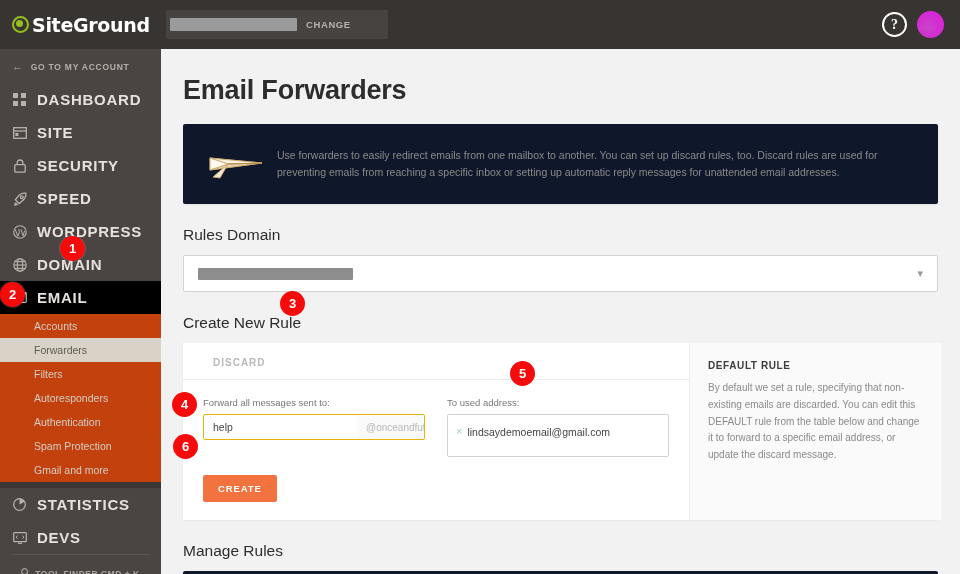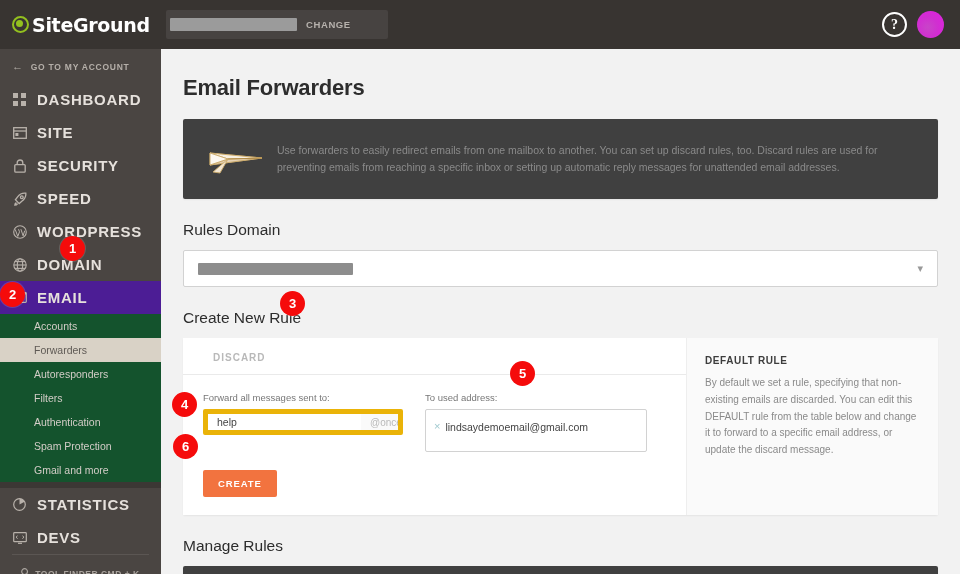--- a/index.html
+++ b/index.html
@@ -69,53 +69,53 @@
   .arrow-left { font-size: 11px; line-height: 1; color: #b5afa9; }
   .sb-divider { height: 1px; background: #5b5653; margin: 0 12px; }
 
   .nav-item {
     display: flex; align-items: center; gap: 10px;
     padding: 8px 12px; cursor: pointer; position: relative;
   }
   .nav-item .nav-label {
     font-size: 15px; font-weight: bold; letter-spacing: 0.75px; color: #e6e1dc;
   }
-  .nav-item.expanded { background: #4c1d95; align-items: center; }
+  .nav-item.expanded { background: #000000; align-items: center; }
   .nav-icon {
     width: 15px; height: 15px; flex: 0 0 15px;
     display: flex; align-items: center; justify-content: center;
     color: #b9b2ab;
   }
   .nav-icon svg { display: block; }
 
   .sub-item {
     padding: 6px 12px 6px 34px; font-size: 10.5px; color: #d3cdc7;
-    cursor: pointer; background: #14532d; position: relative;
+    cursor: pointer; background: #c2410c; position: relative;
   }
   .sub-item.active { background: #d9d2c6; color: #5f5a55; }
   .sub-list { background: #3b3734; padding-bottom: 6px; }
 
   .tool-finder {
     margin-top: auto; padding: 13px 0 16px;
     display: flex; align-items: center; justify-content: center; gap: 5px;
     font-size: 8.5px; font-weight: bold; letter-spacing: 0.5px; color: #aaa49e;
     cursor: pointer; border-top: 1px solid #5b5653; margin-left: 12px; margin-right: 12px;
   }
 
   
   .main {
     flex: 1; background: #f2f2f2; overflow: hidden;
     padding: 26px 22px 0 22px; position: relative;
   }
   .page-title {
-    font-size: 22px; font-weight: bold; color: #2d2d2d; margin-bottom: 18px;
+    font-size: 27px; font-weight: bold; color: #2d2d2d; margin-bottom: 18px;
     letter-spacing: -0.2px;
   }
   .card {
-    background: #404040; border-radius: 2px; box-shadow: 0 1px 2px rgba(0,0,0,0.06);
+    background: #0f172a; border-radius: 2px; box-shadow: 0 1px 2px rgba(0,0,0,0.06);
   }
   .info-banner {
     display: flex; align-items: center; gap: 10px; padding: 20px 22px; min-height: 74px;
   }
   .plane-icon { width: 62px; flex: 0 0 62px; display: flex; justify-content: center; }
   .info-text { font-size: 10.5px; color: #8a8a8a; line-height: 1.62; max-width: 680px; }
 
   .section-title {
     font-size: 15.5px; color: #2d2d2d; margin: 22px 0 11px;
     display: flex; align-items: center; gap: 10px;
@@ -137,22 +137,22 @@
     color: #b9b9b9; cursor: pointer; position: relative;
   }
   .tab.active { color: #555; }
   .tab.active:after {
     content: ""; position: absolute; left: 0; right: 0; bottom: -1px;
     height: 3px; background: #9fc9cf;
   }
   .fields { display: flex; gap: 22px; padding: 17px 20px 18px; }
   .field-label { font-size: 9.5px; color: #777; margin-bottom: 6px; }
   .input-combo {
-    display: flex; align-items: center; border: 5px solid #eab308; border-radius: 2px;
-    height: 26px; width: 200px; overflow: hidden; background: #fff;
+    display: flex; align-items: center; border: 1px solid #eab308; border-radius: 2px;
+    height: 26px; width: 222px; overflow: hidden; background: #fff;
   }
   .input-combo input {
     border: 0; outline: none; flex: 1; height: 100%; padding: 0 9px;
     font-size: 10.5px; color: #444; font-family: "Liberation Sans", sans-serif;
     background: transparent;
   }
   .input-suffix {
     font-size: 10px; color: #b9b9b9; padding: 0 9px; background: #fafafa;
     height: 100%; display: flex; align-items: center; white-space: nowrap;
   }
@@ -294,22 +294,22 @@
               <rect x="0.7" y="0.7" width="13.6" height="9.6" rx="0.8"></rect>
               <path d="M0.9 1.2l6.6 4.9 6.6-4.9"></path>
             </svg>
         </span>
         <span class="nav-label">EMAIL</span>
       </div>
 
       <div class="sub-list">
         <div class="sub-item">Accounts</div>
         <div class="sub-item active">Forwarders</div>
+        <div class="sub-item">Filters</div>
         <div class="sub-item">Autoresponders</div>
-        <div class="sub-item">Filters</div>
         <div class="sub-item">Authentication</div>
         <div class="sub-item">Spam Protection</div>
         <div class="sub-item">Gmail and more</div>
       </div>
 
       <div class="nav-item">
         <span class="nav-icon">
           <svg width="13" height="13" viewBox="0 0 13 13" fill="none" stroke="currentColor" stroke-width="1.2">
               <circle cx="6.5" cy="6.5" r="5.8"></circle>
               <path d="M6.5 6.5V0.7a5.8 5.8 0 0 1 5.1 3" fill="currentColor" stroke="none"></path>

